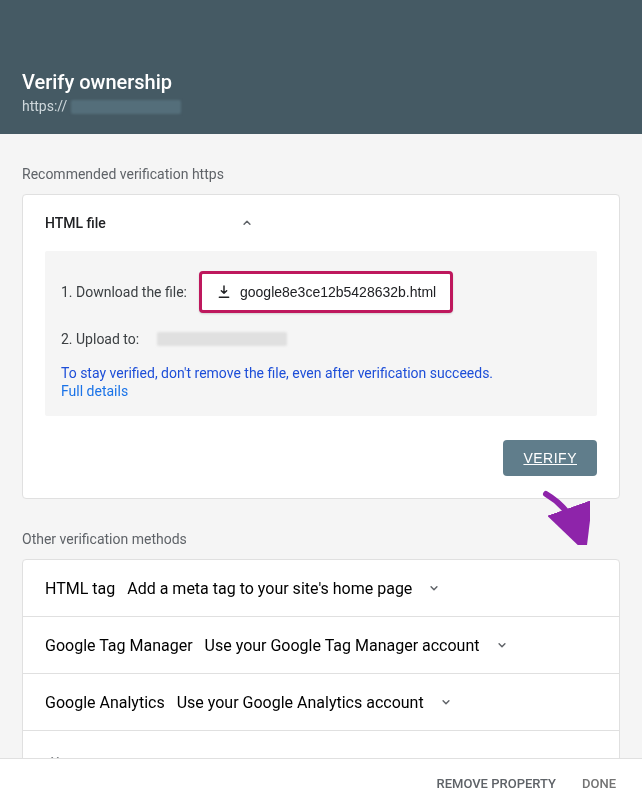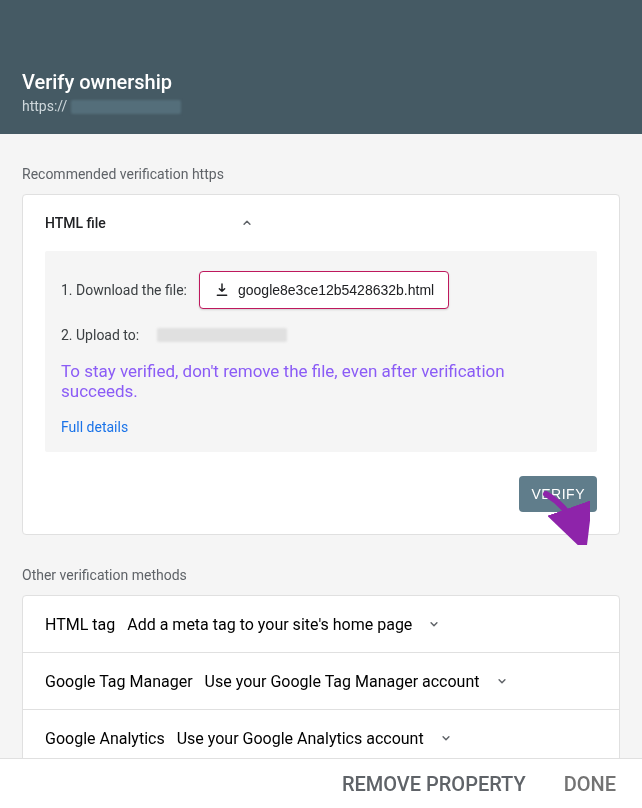--- a/index.html
+++ b/index.html
@@ -33,44 +33,45 @@
   .row .title { width: 180px; font-size: 14px; color: #202124; font-weight: 500; }
   .row .desc { flex: 1; font-size: 14px; color: #5f6368; }
   .chev { width: 20px; height: 20px; display:flex; align-items:center; justify-content:center; color:#5f6368; }
   .steps {
     background: #f5f5f5; margin: 0 22px 12px 22px; border-radius: 2px;
     padding: 20px 16px 16px 16px;
   }
   .step-line { display:flex; align-items:center; font-size:14px; color:#3c4043; margin-bottom:18px; gap:12px; }
   .dl-btn {
     display:inline-flex; align-items:center; gap:8px;
-    background:#fff; border:1px solid #be185d; border-radius:4px;
+    background:#fff; border:3px solid #be185d; border-radius:4px;
     padding: 10px 14px; font-size:14px; font-weight:500; color:#202124;
     box-shadow: 0 1px 2px rgba(0,0,0,0.15);
     cursor:pointer;
   }
-  .note { font-size:17px; color:#8b5cf6; margin-bottom:16px; }
+  .note { font-size:14px; color:#1d4ed8; }
   .link { font-size:14px; color:#1a73e8; cursor:pointer; }
   .verify-row { display:flex; justify-content:flex-end; padding: 12px 22px 22px 22px; }
   .verify-btn {
     background:#607d8b; color:#fff; border:none; border-radius:4px;
-    padding: 10px 12px; font-size:14px; font-weight:500; letter-spacing:0.5px;
+    padding: 10px 20px; font-size:14px; font-weight:500; letter-spacing:0.5px;
     cursor:pointer;
+    text-decoration:underline;
   }
   .list-card { background:#fff; border:1px solid #e0e0e0; border-radius:4px; margin:0 22px; }
   .list-row {
     display:flex; align-items:center; padding:18px 22px; gap:12px;
     border-bottom:1px solid #e0e0e0; cursor:pointer;
   }
   .list-row:last-child { border-bottom:none; }
   .footer {
     position:absolute; bottom:0; left:0; right:0; height:50px;
     background:#fff; border-top:1px solid #e0e0e0;
-    display:flex; justify-content:flex-end; align-items:center; gap:38px;
-    padding: 0 26px; font-size:20px; font-weight:500; color:#5f6368;
+    display:flex; justify-content:flex-end; align-items:center; gap:26px;
+    padding: 0 26px; font-size:13px; font-weight:500; color:#5f6368;
   }
   .footer .done { color:#737373; }
   .arrow {
     position:absolute; left:540px; top:490px; pointer-events:none;
   }
   svg { display:block; }
 </style>
 </head>
 <body>
 

